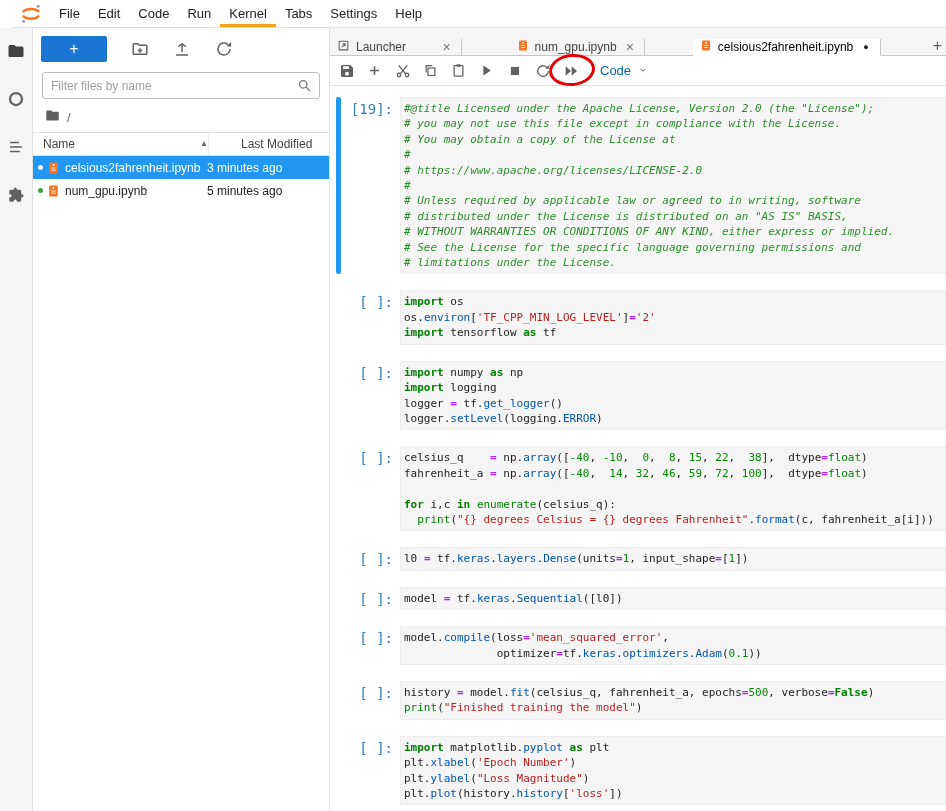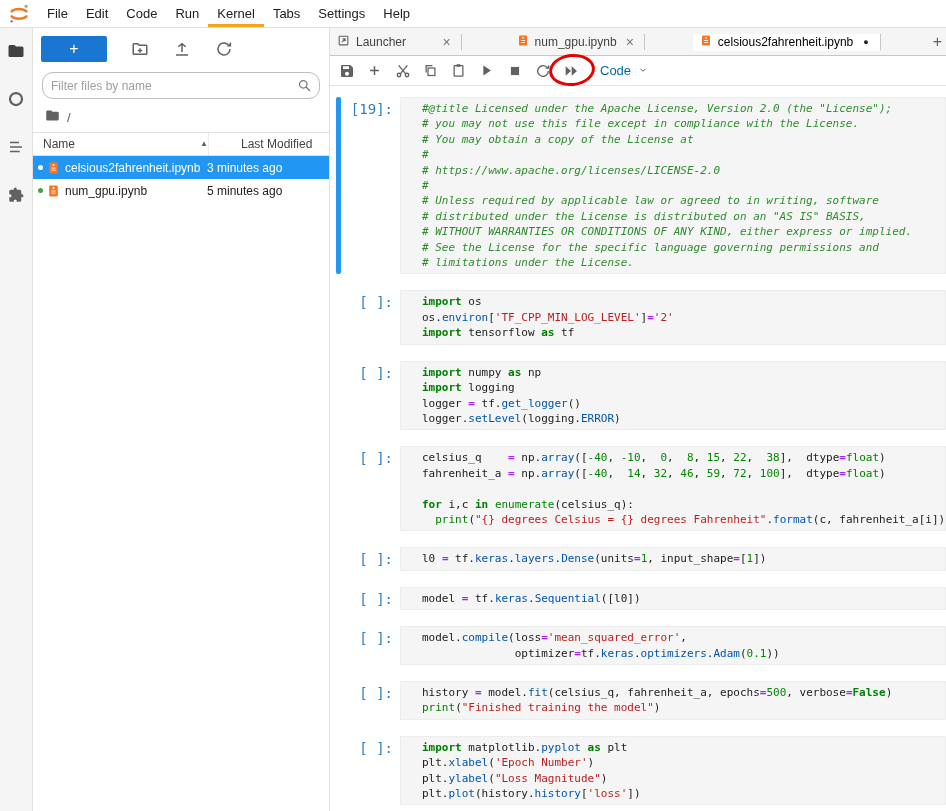--- a/index.html
+++ b/index.html
@@ -1,61 +1,61 @@
 <!DOCTYPE html>
 <html><head>
 <meta charset="utf-8">
 <style>
   * { box-sizing: border-box; margin: 0; padding: 0; }
   html,body { width:946px; height:811px; overflow:hidden; }
   body { font-family:"Liberation Sans", sans-serif; background:#fff; color:#212121; }
   .app { position:relative; width:946px; height:811px; overflow:hidden; background:#fff; }
 
   
-  .menubar { position:absolute; top:0; left:0; right:0; height:28px; background:#fff;
+  .menubar { position:absolute; top:0; left:12px; right:0; height:28px; background:#fff;
              border-bottom:1px solid #e1e1e1; display:flex; align-items:center; padding-left:6px; z-index:10; }
   .logo { display:flex; align-items:center; margin:0 8px 0 2px; }
   .menu-item { height:27px; line-height:27px; padding:0 9px; font-size:13px; color:#212121; cursor:default; }
   .menu-item.kernel-hl { box-shadow: inset 0 -3px 0 0 #f7a41d; }
 
   
   .strip { position:absolute; top:28px; left:0; bottom:0; width:33px; background:#f5f5f5;
            border-right:1px solid #e1e1e1; display:flex; flex-direction:column; align-items:center;
            padding-top:14px; gap:30px; }
   .strip button { background:none; border:none; display:flex; cursor:pointer; }
 
   
   .fb { position:absolute; top:28px; left:33px; bottom:0; width:297px; background:#fff;
         border-right:1px solid #e1e1e1; }
   .fb-toolbar { display:flex; align-items:center; padding:8px 10px 5px 8px; gap:24px; }
   .new-btn { width:66px; height:26px; background:#1976d2; color:#fff; border:none; border-radius:2px;
              font-size:16px; display:flex; align-items:center; justify-content:center; cursor:pointer; }
   .icon-btn { background:none; border:none; display:flex; cursor:pointer; }
   .filter-row { margin:5px 9px 0 9px; position:relative; }
-  .filter-row input { width:100%; height:27px; border:1px solid #bdbdbd; border-radius:11px;
+  .filter-row input { width:100%; height:27px; border:1px solid #bdbdbd; border-radius:3px;
                       padding:0 28px 0 8px; font-size:12px; font-family:inherit; color:#6d28d9; }
   .filter-row input::placeholder { color:#9e9e9e; }
   .search-ic { position:absolute; right:8px; top:6px; }
   .breadcrumb { display:flex; align-items:center; gap:7px; padding:9px 10px 6px 12px; font-size:13px; color:#616161; }
   .listing-header { display:flex; align-items:center; height:24px; border-top:1px solid #e1e1e1;
                     border-bottom:1px solid #e1e1e1; font-size:12px; color:#424242; padding:0 0 0 10px; }
   .col-name { width:166px; display:flex; align-items:center; justify-content:space-between;
               border-right:1px solid #ececec; height:100%; line-height:24px; }
   .sort-caret { font-size:8px; color:#616161; }
   .col-mod { padding-left:32px; }
   .file-row { display:flex; align-items:center; height:23px; font-size:12px; color:#212121; padding-left:5px; cursor:pointer; }
   .file-row.selected { background:#2196f3; color:#fff; }
   .run-dot { width:5px; height:5px; border-radius:50%; flex-shrink:0; margin-right:4px; }
   .file-ic { display:flex; flex-shrink:0; margin-right:5px; }
   .file-name { flex:1; white-space:nowrap; overflow:hidden; }
   .file-mod { width:122px; flex-shrink:0; }
 
   
   .main { position:absolute; top:28px; left:330px; right:0; bottom:0; background:#fff; }
-  .tabbar { height:28px; background:#f5f5f5; border-bottom:1px solid #c7c7c7; display:flex; align-items:center;gap:48px; }
+  .tabbar { height:28px; background:#f5f5f5; border-bottom:1px solid #c7c7c7; display:flex; align-items:flex-end;gap:48px; }
   .tab { display:flex; align-items:center; gap:6px; padding:0 7px; border-right:1px solid #c7c7c7;
          font-size:12px; color:#424242; background:#f5f5f5; cursor:pointer; }
   .tab.active { background:#fff; border-bottom:1px solid #fff; margin-bottom:-1px; color:#000; }
   .t1 { width:190px; } .t2 { width:192px; } .t3 { width:206px; }
   .tab-label { flex:1; overflow:hidden; text-overflow:ellipsis; white-space:nowrap; }
   .tab-close { color:#757575; font-size:14px; line-height:1; padding:1px 3px; cursor:pointer; }
   .dirty-dot { color:#212121; font-size:9px; padding:0 4px; }
   .add-tab { width:26px; border:none; background:none; color:#616161; font-size:16px; cursor:pointer; }
 
   
@@ -67,21 +67,21 @@
   .annotation { position:absolute; left:219px; top:26px; width:46px; height:32px; border:3px solid #e60000;
                 border-radius:50%; transform:rotate(-6deg); pointer-events:none; z-index:5; }
 
   
   .notebook { position:absolute; top:59px; left:0; right:0; bottom:0; overflow:hidden; padding-top:10px; background:#fff; }
   .cell { display:flex; margin:0 0 16px 6px; }
   .collapser { width:5px; border-radius:2px; margin-right:3px; flex-shrink:0; background:transparent; cursor:pointer; }
   .cell.active .collapser { background:#2196f3; }
   .prompt { width:56px; flex-shrink:0; text-align:right; padding:4px 7px 0 0;
             font-family:"DejaVu Sans Mono", monospace; font-size:14px; color:#307fc1; white-space:pre; }
-  .editor { flex:1; background:#f5f5f5; border:1px solid #ededed; padding:3px 21px;
+  .editor { flex:1; background:#f5f5f5; border:1px solid #ededed; padding:3px 3px;
             font-family:"DejaVu Sans Mono", monospace; font-size:11px; line-height:15.4px;
             white-space:pre; overflow:hidden; color:#212121; }
   .line { min-height:15.4px; }
   .tk-kw { color:#008000; font-weight:bold; }
   .tk-bi { color:#008000; }
   .tk-cm { color:#2d8d2d; font-style:italic; }
   .tk-st { color:#ba2121; }
   .tk-nu { color:#008800; }
   .tk-pr { color:#0055aa; }
   .tk-op { color:#aa22ff; font-weight:bold; }

